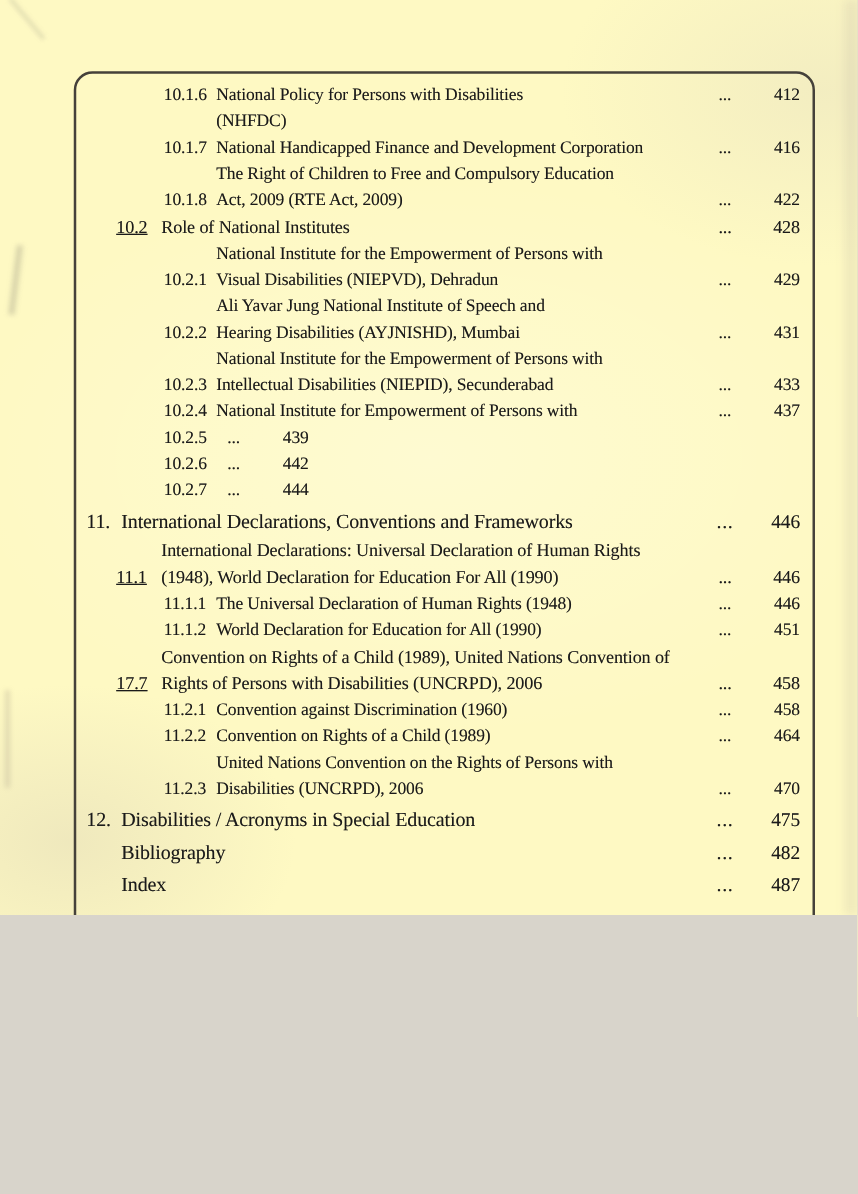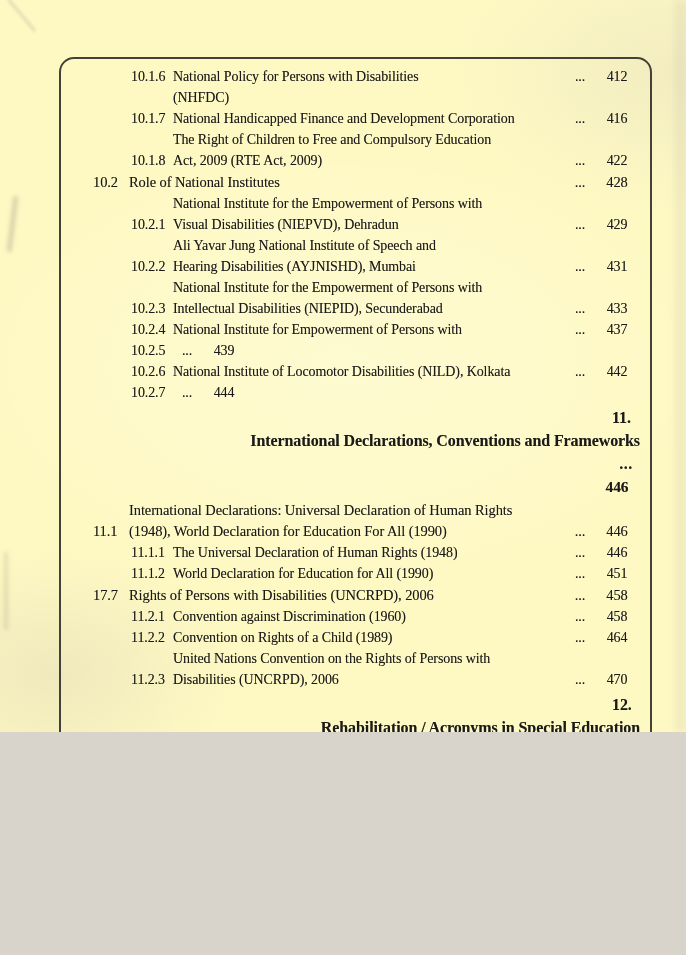--- a/index.html
+++ b/index.html
@@ -36,25 +36,25 @@
   .row{
     display:flex;align-items:flex-end;
     font-size:14px;line-height:21px;
     letter-spacing:-0.1px;
     text-shadow:0 0 .5px rgba(45,42,38,.45);
   }
   .row .num{flex:none;white-space:nowrap;}
   .row .text{flex:1;min-width:0;}
   .row .text div{white-space:nowrap;}
   .row .dots{flex:none;width:28px;text-align:center;}
-  .row .pg{flex:none;width:46px;text-align:center;}
+  .row .pg{flex:none;width:46px;text-align:right;}
   .lvl3 .num{margin-left:70px;width:42px;}
   .lvl2{font-size:14.5px;margin-top:1px;}
-  .lvl2 .num{margin-left:32px;width:36px;}
-  .lvl1{font-weight:bold;font-size:16px;line-height:23px;margin:3px 0 2px;flex-direction:column;}
+  .lvl2 .num{margin-left:32px;width:36px;text-decoration:underline;}
+  .lvl1{font-weight:normal;font-size:16px;line-height:23px;margin:3px 0 2px;}
   .lvl1 .num{margin-left:8px;width:28px;}
   .lvl1 .pg{font-size:15.5px;}
   .lvl1 .dots{letter-spacing:.5px;}
 
   .ornament{
     position:absolute;left:0;bottom:7px;width:100%;
     text-align:center;font-size:13px;color:#141414;
     word-spacing:15px;
   }
   .folio{
@@ -142,23 +142,20 @@
           <span class="dots">...</span>
           <span class="pg">437</span>
         </div>
         <div class="row lvl3">
           <span class="num">10.2.5</span>
           <span class="dots">...</span>
           <span class="pg">439</span>
         </div>
         <div class="row lvl3">
           <span class="num">10.2.6</span>
-          <span class="text">
-            <div>National Institute of Locomotor Disabilities (NILD), Kolkata</div>
-          </span>
           <span class="dots">...</span>
           <span class="pg">442</span>
         </div>
         <div class="row lvl3">
           <span class="num">10.2.7</span>
           <span class="dots">...</span>
           <span class="pg">444</span>
         </div>
         <div class="row lvl1 bold">
           <span class="num">11.</span>
@@ -189,20 +186,21 @@
           <span class="num">11.1.2</span>
           <span class="text">
             <div>World Declaration for Education for All (1990)</div>
           </span>
           <span class="dots">...</span>
           <span class="pg">451</span>
         </div>
         <div class="row lvl2">
           <span class="num">17.7</span>
           <span class="text">
+            <div>Convention on Rights of a Child (1989), United Nations Convention of</div>
             <div>Rights of Persons with Disabilities (UNCRPD), 2006</div>
           </span>
           <span class="dots">...</span>
           <span class="pg">458</span>
         </div>
         <div class="row lvl3">
           <span class="num">11.2.1</span>
           <span class="text">
             <div>Convention against Discrimination (1960)</div>
           </span>
@@ -222,21 +220,21 @@
           <span class="text">
             <div>United Nations Convention on the Rights of Persons with</div>
             <div>Disabilities (UNCRPD), 2006</div>
           </span>
           <span class="dots">...</span>
           <span class="pg">470</span>
         </div>
         <div class="row lvl1 bold">
           <span class="num">12.</span>
           <span class="text">
-            <div>Rehabilitation / Acronyms in Special Education</div>
+            <div>Disabilities / Acronyms in Special Education</div>
           </span>
           <span class="dots">...</span>
           <span class="pg">475</span>
         </div>
         <div class="row lvl1 bold">
           <span class="num"></span>
           <span class="text">
             <div>Bibliography</div>
           </span>
           <span class="dots">...</span>

